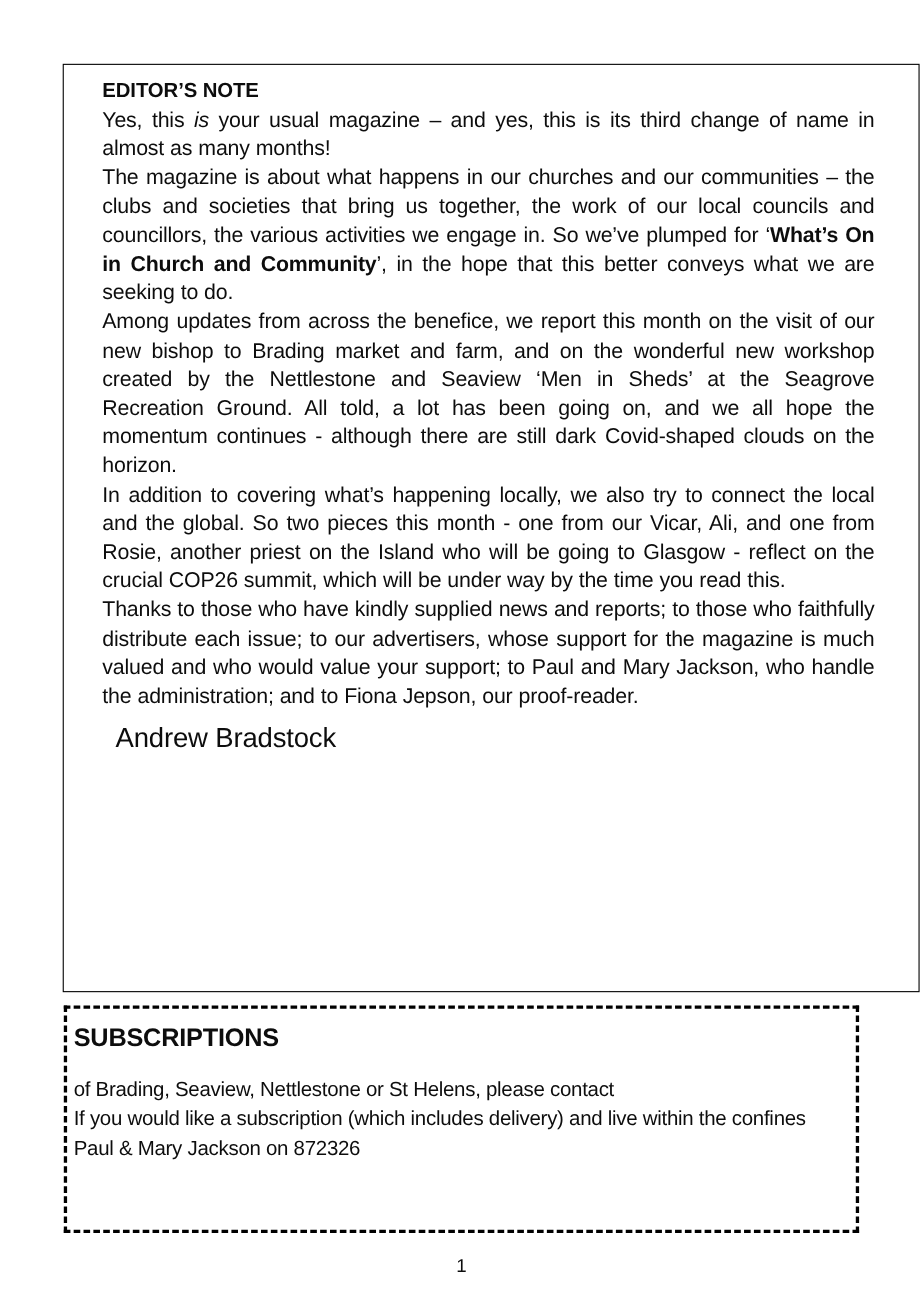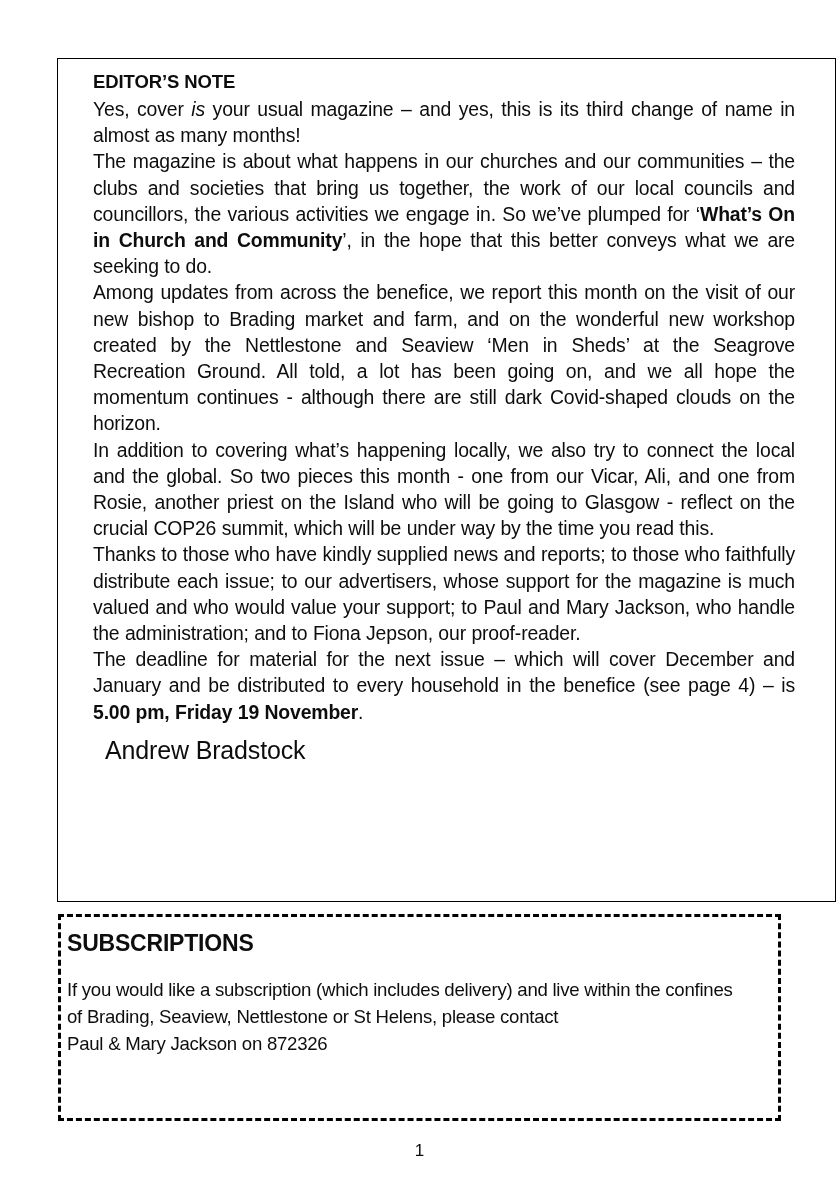--- a/index.html
+++ b/index.html
@@ -105,38 +105,37 @@
   }
 </style>
 </head>
 <body>
 
 <div id="editors-note-panel">
   <div id="editors-note-inner">
     <div id="editors-note-title">EDITOR’S NOTE</div>
 
     <div id="editors-note-paragraphs">
-        <p class="body-par last-line-left"><span>Yes, cover </span><em>is</em><span> your usual magazine – and yes, this is its third change of name in almost as many months!</span></p>
+        <p class="body-par last-line-left"><span>Yes, this </span><em>is</em><span> your usual magazine – and yes, this is its third change of name in almost as many months!</span></p>
         <p class="body-par last-line-left"><span>The magazine is about what happens in our churches and our communities – the clubs and societies that bring us together, the work of our local councils and councillors, the various activities we engage in. So we’ve plumped for ‘</span><b>What’s On in Church and Community</b><span>’, in the hope that this better conveys what we are seeking to do.</span></p>
         <p class="body-par last-line-left"><span>Among updates from across the benefice, we report this month on the visit of our new bishop to Brading market and farm, and on the wonderful new workshop created by the Nettlestone and Seaview ‘Men in Sheds’ at the Seagrove Recreation Ground. All told, a lot has been going on, and we all hope the momentum continues - although there are still dark Covid-shaped clouds on the horizon.</span></p>
         <p class="body-par last-line-left"><span>In addition to covering what’s happening locally, we also try to connect the local and the global. So two pieces this month - one from our Vicar, Ali, and one from Rosie, another priest on the Island who will be going to Glasgow - reflect on the crucial COP26 summit, which will be under way by the time you read this.</span></p>
         <p class="body-par last-line-left"><span>Thanks to those who have kindly supplied news and reports; to those who faithfully distribute each issue; to our advertisers, whose support for the magazine is much valued and who would value your support; to Paul and Mary Jackson, who handle the administration; and to Fiona Jepson, our proof-reader.</span></p>
-        <p class="body-par last-line-left"><span>The deadline for material for the next issue – which will cover December and January and be distributed to every household in the benefice (see page 4) – is </span><b>5.00 pm, Friday 19 November</b><span>.</span></p>
       </div>
 
     <div id="signature-line">Andrew Bradstock</div>
   </div>
 </div>
 
 <div id="subscriptions-panel">
   <div id="subscriptions-inner">
     <div id="subscriptions-title">SUBSCRIPTIONS</div>
 
     <div class="subs-gap"></div>
     <div id="subs-group-two">
+        <div class="subs-line">of Brading, Seaview,  Nettlestone or St Helens, please contact</div>
         <div class="subs-line">If you would like a subscription (which includes delivery) and live within the confines</div>
-        <div class="subs-line">of Brading, Seaview,  Nettlestone or St Helens, please contact</div>
         <div class="subs-line">Paul &amp; Mary Jackson on 872326</div>
       </div>
   </div>
 </div>
 
 <div id="page-number">1</div>
 
 </body></html>

